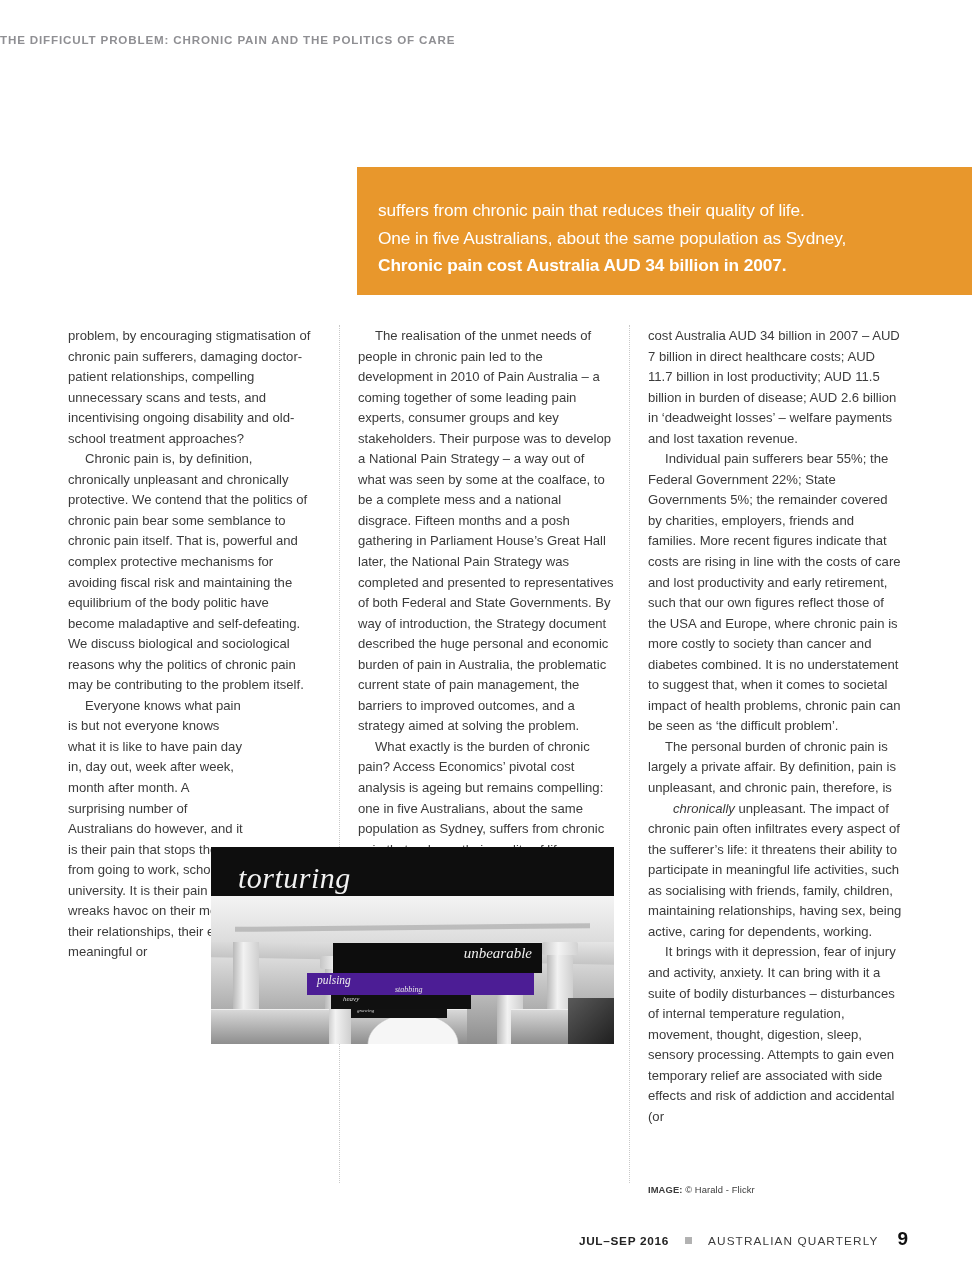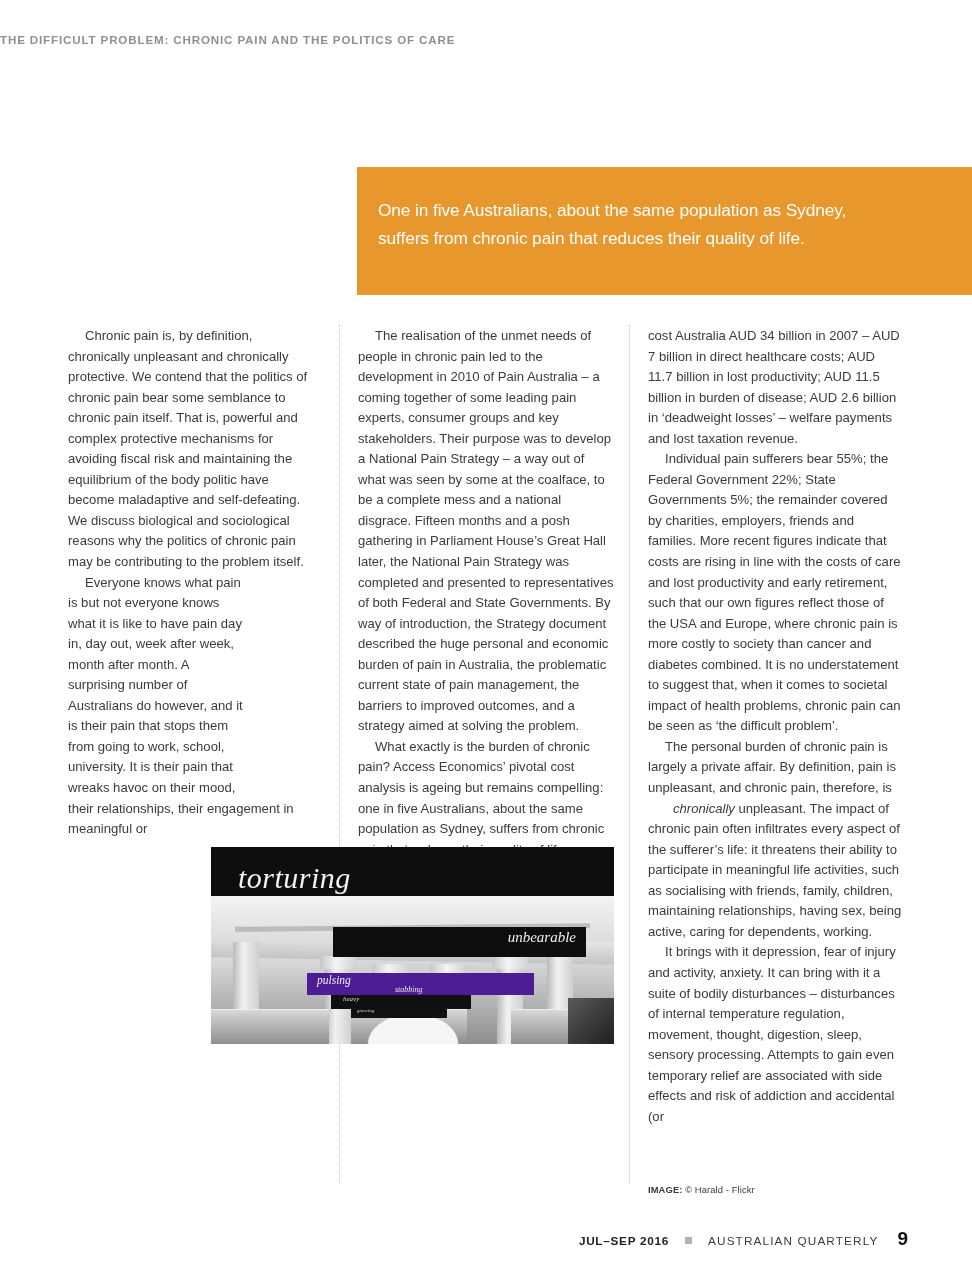--- a/index.html
+++ b/index.html
@@ -135,24 +135,23 @@
     content: "";
     position: absolute;
     left: 6%; top: 64%;
     width: 88%; height: 5px;
     background: rgba(140,140,140,.45);
     transform: skewY(-0.6deg);
   }
   
   .ban-2 {
     position: absolute;
-    left: 122px; top: 80px;
+    left: 122px; top: 96px;
     width: 209px; height: 30px;
     background: #0d0d0d;
-    padding-left: 44px;
   }
   .ban-2 .word {
     position: absolute;
     right: 10px; top: 2px;
     color: #f0f0f0;
     font-family: "Liberation Serif", serif;
     font-style: italic;
     font-size: 15px;
   }
   
@@ -300,28 +299,30 @@
     margin-left: 3px;
   }
   em { font-style: italic; margin-left: 25px; }
 </style>
 </head>
 <body>
 
 <div class="running-head">THE DIFFICULT PROBLEM: CHRONIC PAIN AND THE POLITICS OF CARE</div>
 
 <div class="pullquote">
+  <div class="pullquote-line">suffers from chronic pain that reduces their quality of life.</div>
   <div class="pullquote-line">One in five Australians, about the same population as Sydney,</div>
-  <div class="pullquote-line">suffers from chronic pain that reduces their quality of life.</div>
+  <div class="pullquote-line bold">Chronic pain cost Australia AUD 34 billion in 2007.</div>
 </div>
 
 <div class="col-rule r1"></div>
 <div class="col-rule r2"></div>
 
 <div class="col" id="col1">
+  <p>problem, by encouraging stigmatisation of chronic pain sufferers, damaging doctor-patient relationships, compelling unnecessary scans and tests, and incentivising ongoing disability and old-school treatment approaches?</p>
   <p class="indent">Chronic pain is, by definition, chronically unpleasant and chronically protective. We contend that the politics of chronic pain bear some semblance to chronic pain itself. That is, powerful and complex protective mechanisms for avoiding fiscal risk and maintaining the equilibrium of the body politic have become maladaptive and self-defeating. We discuss biological and sociological reasons why the politics of chronic pain may be contributing to the problem itself.</p>
   <p class="indent"><span class="photo-float"></span><span>Everyone knows what pain is but not everyone knows what it is like to have pain day in, day out, week after week, month after month. A surprising number of Australians do however, and it is their pain that stops them from going to work, school, university. It is their pain that wreaks havoc on their mood, their relationships, their engagement in meaningful or</span></p>
 </div>
 
 <div class="col" id="col2">
   <p class="indent">The realisation of the unmet needs of people in chronic pain led to the development in 2010 of Pain Australia – a coming together of some leading pain experts, consumer groups and key stakeholders. Their purpose was to develop a National Pain Strategy – a way out of what was seen by some at the coalface, to be a complete mess and a national disgrace. Fifteen months and a posh gathering in Parliament House’s Great Hall later, the National Pain Strategy was completed and presented to representatives of both Federal and State Governments. By way of introduction, the Strategy document described the huge personal and economic burden of pain in Australia, the problematic current state of pain management, the barriers to improved outcomes, and a strategy aimed at solving the problem.</p>
   <p class="indent">What exactly is the burden of chronic pain? Access Economics’ pivotal cost analysis is ageing but remains compelling: one in five Australians, about the same population as Sydney, suffers from chronic pain that reduces their quality of life. Chronic pain</p>
 </div>
 
 <div class="col" id="col3">

